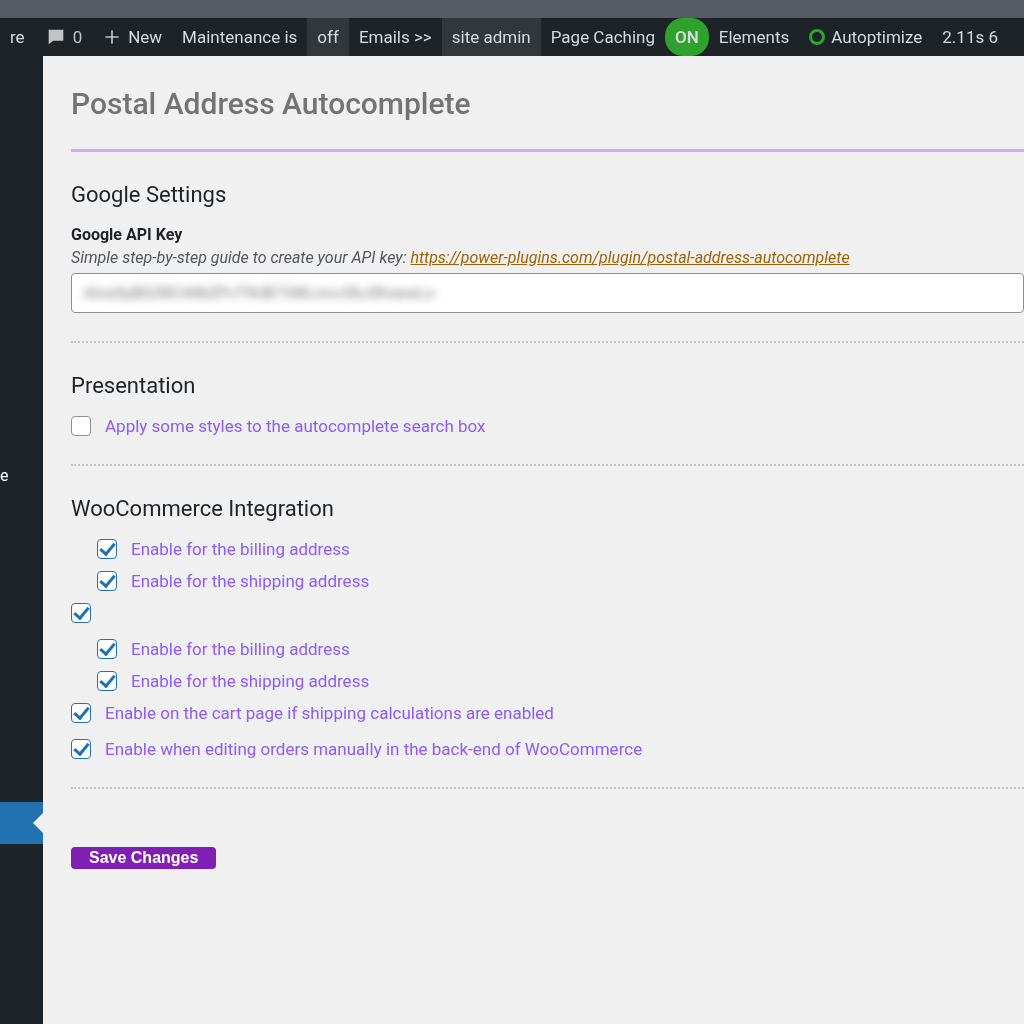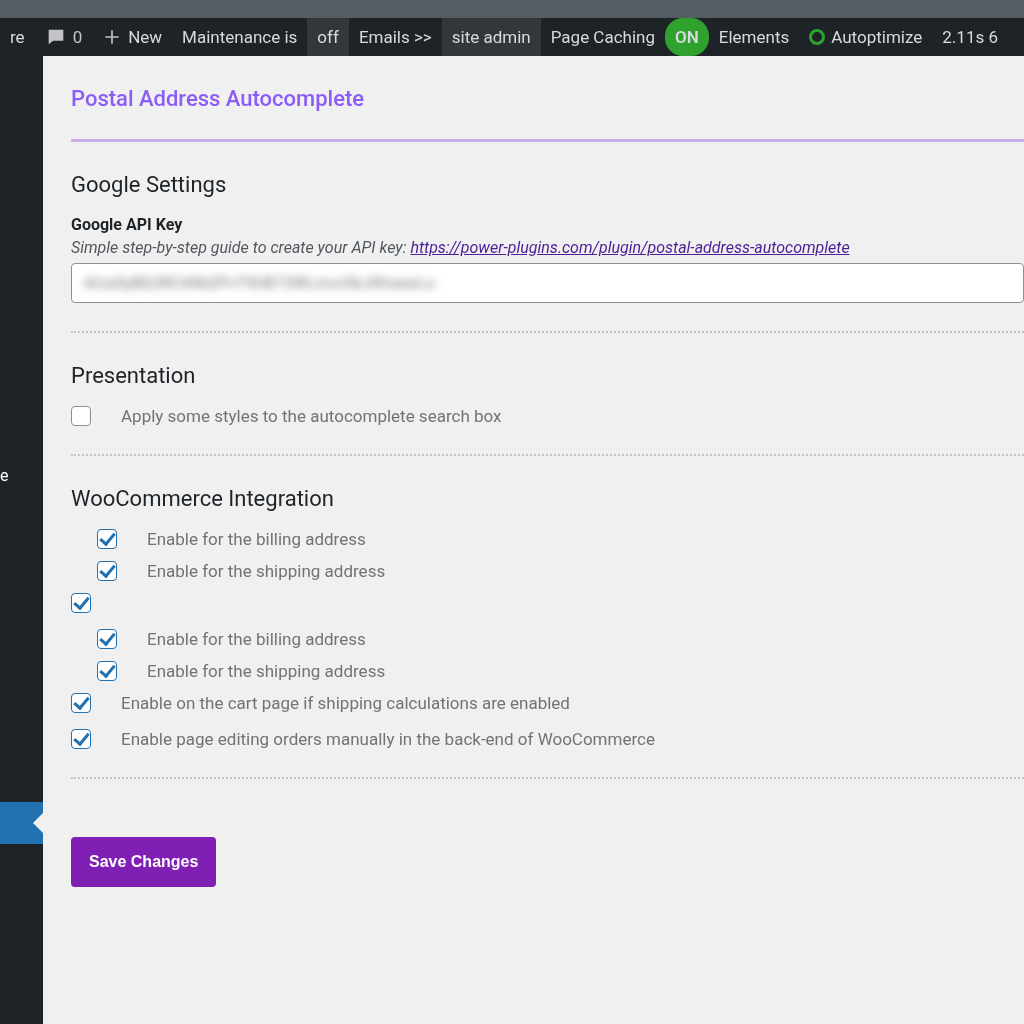--- a/index.html
+++ b/index.html
@@ -93,23 +93,23 @@
   }
 
   .content {
     flex: 1;
     background: #f0f0f1;
     padding: 30px 0 40px 28px;
     overflow: hidden;
   }
 
   h1.page-title {
-    font-size: 22px;
+    font-size: 30px;
     font-weight: 500;
-    color: #8b5cf6;
+    color: #737373;
     margin: 0 0 28px 0;
   }
   .purple-sep {
     height: 3px;
     background: #c9aee8;
     margin-bottom: 30px;
   }
 
   h2.section {
     font-size: 22px;
@@ -122,21 +122,21 @@
     font-weight: 700;
     color: #1d2327;
     font-size: 16px;
     margin-bottom: 4px;
   }
   .help {
     font-style: italic;
     color: #50575e;
     font-size: 16px;
   }
-  .help a { color: #4c1d95; font-style: italic; text-decoration: underline; }
+  .help a { color: #a16207; font-style: italic; text-decoration: underline; }
 
   .text-input {
     width: 100%;
     height: 40px;
     border: 1px solid #8c8f94;
     border-radius: 4px;
     background: #fff;
     margin-top: 6px;
     padding: 0 12px;
     font-size: 15px;
@@ -153,24 +153,24 @@
 
   .dotted-sep {
     border: none;
     border-top: 2px dotted #c3c4c7;
     margin: 28px 0 30px 0;
   }
 
   .check-row {
     display: flex;
     align-items: center;
-    gap: 30px;
+    gap: 14px;
     margin: 10px 0 24px 0;
     font-size: 17px;
-    color: #737373;
+    color: #8b5cf6;
   }
   .check-row.indent { margin-left: 26px; align-items: center; }
 
   .cbox {
     width: 20px; height: 20px;
     border: 1px solid #8c8f94;
     border-radius: 4px;
     background: #fff;
     display: inline-flex;
     align-items: center;
@@ -188,21 +188,21 @@
   }
 
   .woo-list .check-row { margin: 8px 0 16px 0; }
   .woo-list .check-row.indent { margin: 6px 0 12px 26px; }
 
   .save-btn {
     background: #7f1fb3;
     color: #fff;
     border: none;
     border-radius: 4px;
-    padding: 16px 18px;
+    padding: 2px 18px;
     font-size: 16px;
     font-weight: 700;
     cursor: pointer;
     margin-top: 28px;
   }
 </style>
 </head>
 <body>
 
 <div class="chrome-strip"></div>
@@ -310,21 +310,21 @@
       <div class="check-row indent">
         <span class="cbox checked"></span>
         <span>Enable for the shipping address</span>
       </div>
       <div class="check-row">
         <span class="cbox checked"></span>
         <span>Enable on the cart page if shipping calculations are enabled</span>
       </div>
       <div class="check-row">
         <span class="cbox checked"></span>
-        <span>Enable page editing orders manually in the back-end of WooCommerce</span>
+        <span>Enable when editing orders manually in the back-end of WooCommerce</span>
       </div>
     </div>
 
     <hr class="dotted-sep">
 
     <button class="save-btn">Save Changes</button>
 
   </div>
 </div>
 

